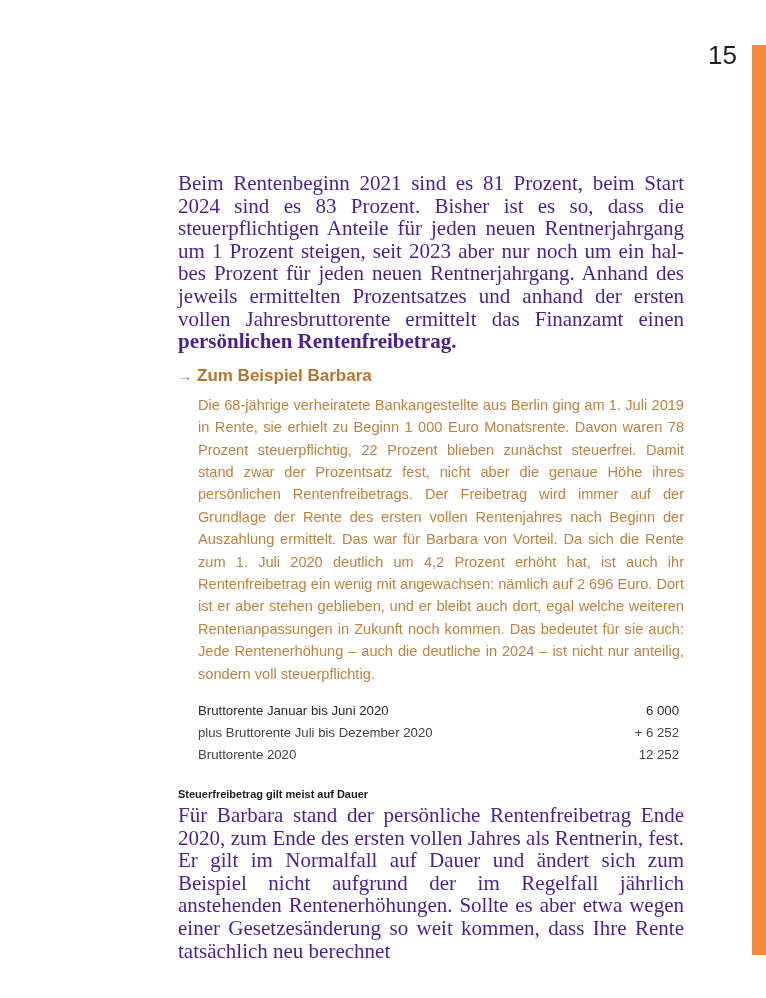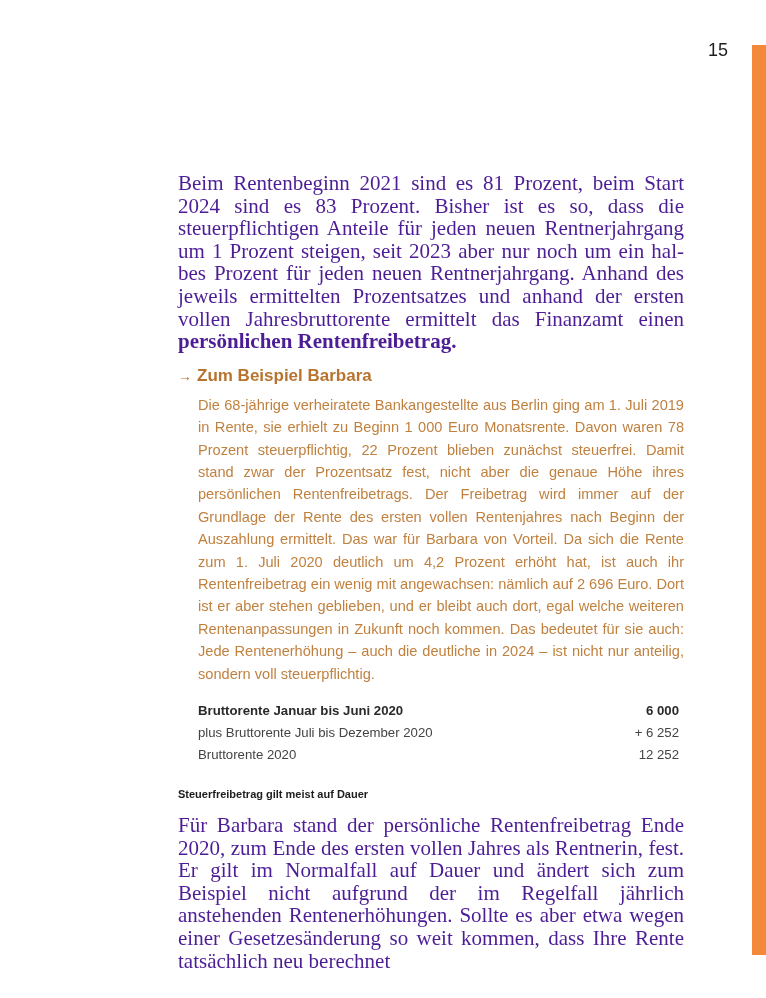--- a/index.html
+++ b/index.html
@@ -2,21 +2,21 @@
 <html><head>
   <meta charset="utf-8">
   <style>
     html, body { margin: 0; padding: 0; }
     body {
       width: 766px; height: 998px; background: #ffffff; position: relative; overflow: hidden;
       font-family: "DejaVu Serif", serif; color: #262626;
     }
     .page-number {
       position: absolute; top: 40px; left: 708px;
-      font-family: "Liberation Sans", sans-serif; font-size: 18px; color: #1e1e1e;
+      font-family: "Liberation Sans", sans-serif; font-size: 26px; color: #1e1e1e;
     }
     .side-bar {
       position: absolute; top: 45px; left: 752px; width: 14px; height: 910px;
       background: #f5893a;
     }
     .content { position: absolute; left: 178px; top: 172px; width: 506px; }
     .body-para {
       font-family: "Liberation Serif", serif; font-size: 21px; line-height: 22.6px;
       text-align: justify; margin: 0; color: #4c1d95; hyphens: manual;
     }
@@ -28,27 +28,27 @@
     }
     .example-head .arrow { font-size: 14px; margin-right: 5px; }
     .example-text {
       margin: 8px 0 0 20px; font-family: "Liberation Sans", sans-serif;
       font-size: 14.6px; line-height: 22.4px; color: #c0813f; text-align: justify;
     }
     .calc-table { margin: 14px 0 0 20px; width: 481px; border-collapse: collapse;
       font-family: "Liberation Sans", sans-serif; font-size: 13.2px; color: #2a2a2a; }
     .calc-table td { padding: 0; height: 22px; }
     .calc-table td.val { text-align: right; }
-    .calc-table tr.b td { font-weight: bold; }
+    .calc-table tr.b td { font-weight: normal; }
     .calc-table tr.n td { font-weight: normal; color: #444; margin-top: 48px; }
     .section-head {
       margin-top: 23px; font-family: "Liberation Sans", sans-serif; font-weight: bold;
       font-size: 11px; color: #1c1c1c;
     }
-    .section-para { margin-top: 14px; }
+    .section-para { margin-top: 4px; }
   </style>
 </head>
 <body>
 
 <div class="page-number">15</div>
 <div class="side-bar"></div>
 
 <div class="content">
   <p class="body-para"><span>Beim Rentenbeginn 2021 sind es 81 Prozent, beim Start 2024 sind es 83 Prozent. Bisher ist es so, dass die steuerpflichtigen Anteile für jeden neuen Rentnerjahrgang um 1 Prozent steigen, seit 2023 aber nur noch um ein hal­bes Prozent für jeden neuen Rentnerjahrgang. Anhand des jeweils ermit­telten Prozentsatzes und anhand der ersten vollen Jahresbruttorente er­mittelt das Finanzamt einen </span><span class="bold">persönlichen Rentenfreibetrag.</span></p>
 

